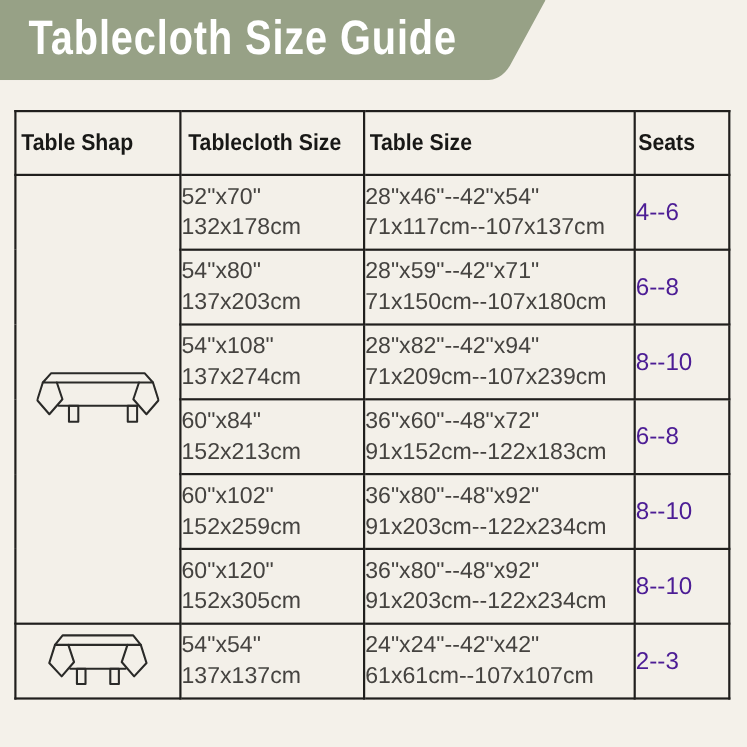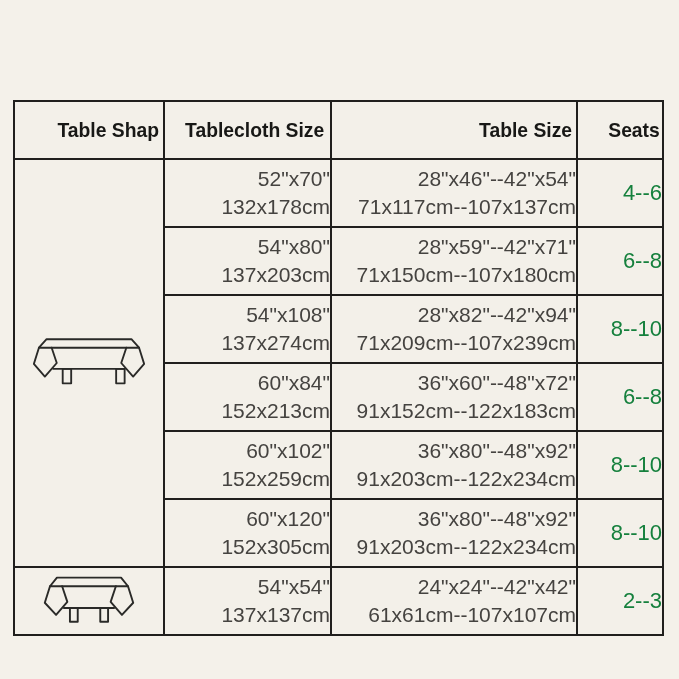--- a/index.html
+++ b/index.html
@@ -53,21 +53,21 @@
     border-collapse: collapse;
     table-layout: fixed;
     background: #f3f0e9;
   }
   .size-guide col.c1 { width: 150px; }
   .size-guide col.c2 { width: 167px; }
   .size-guide col.c3 { width: 246px; }
   .size-guide col.c4 { width: 86px; }
   .size-guide td, .size-guide th {
     border: 2px solid #201f1d;
-    text-align: right;
+    text-align: left;
     vertical-align: middle;
     padding: 0;
   }
   .size-guide tr.hdr { height: 58px; }
   .size-guide tr.row { height: 68px; }
   .size-guide th {
     font-size: 21px;
     font-weight: bold;
     color: #181816;
     white-space: nowrap;
@@ -78,40 +78,45 @@
     transform-origin: center;
   }
   .cell-line {
     font-size: 21px;
     line-height: 28px;
     color: #454340;
     white-space: nowrap;
   }
   .seats {
     font-size: 22px;
-    color: #15803d;
+    color: #4c1d95;
     white-space: nowrap;
   }
   .shape-cell svg {
     display: block;
     margin: 0 auto;
   }
   .shape-cell svg path, .shape-cell svg rect {
     fill: none;
     stroke: #2a2a28;
     stroke-width: 2.2;
     stroke-linejoin: round;
     stroke-linecap: round;
   }
 </style>
 </head>
 <body>
 
 <div class="page">
 
+  <div class="banner">
+    <h1>
+      <span>Tablecloth Size Guide</span>
+    </h1>
+  </div>
 
   <table class="size-guide">
     <colgroup>
       <col class="c1">
         <col class="c2">
         <col class="c3">
         <col class="c4">
     </colgroup>
     <tbody>
         <tr class="hdr">

